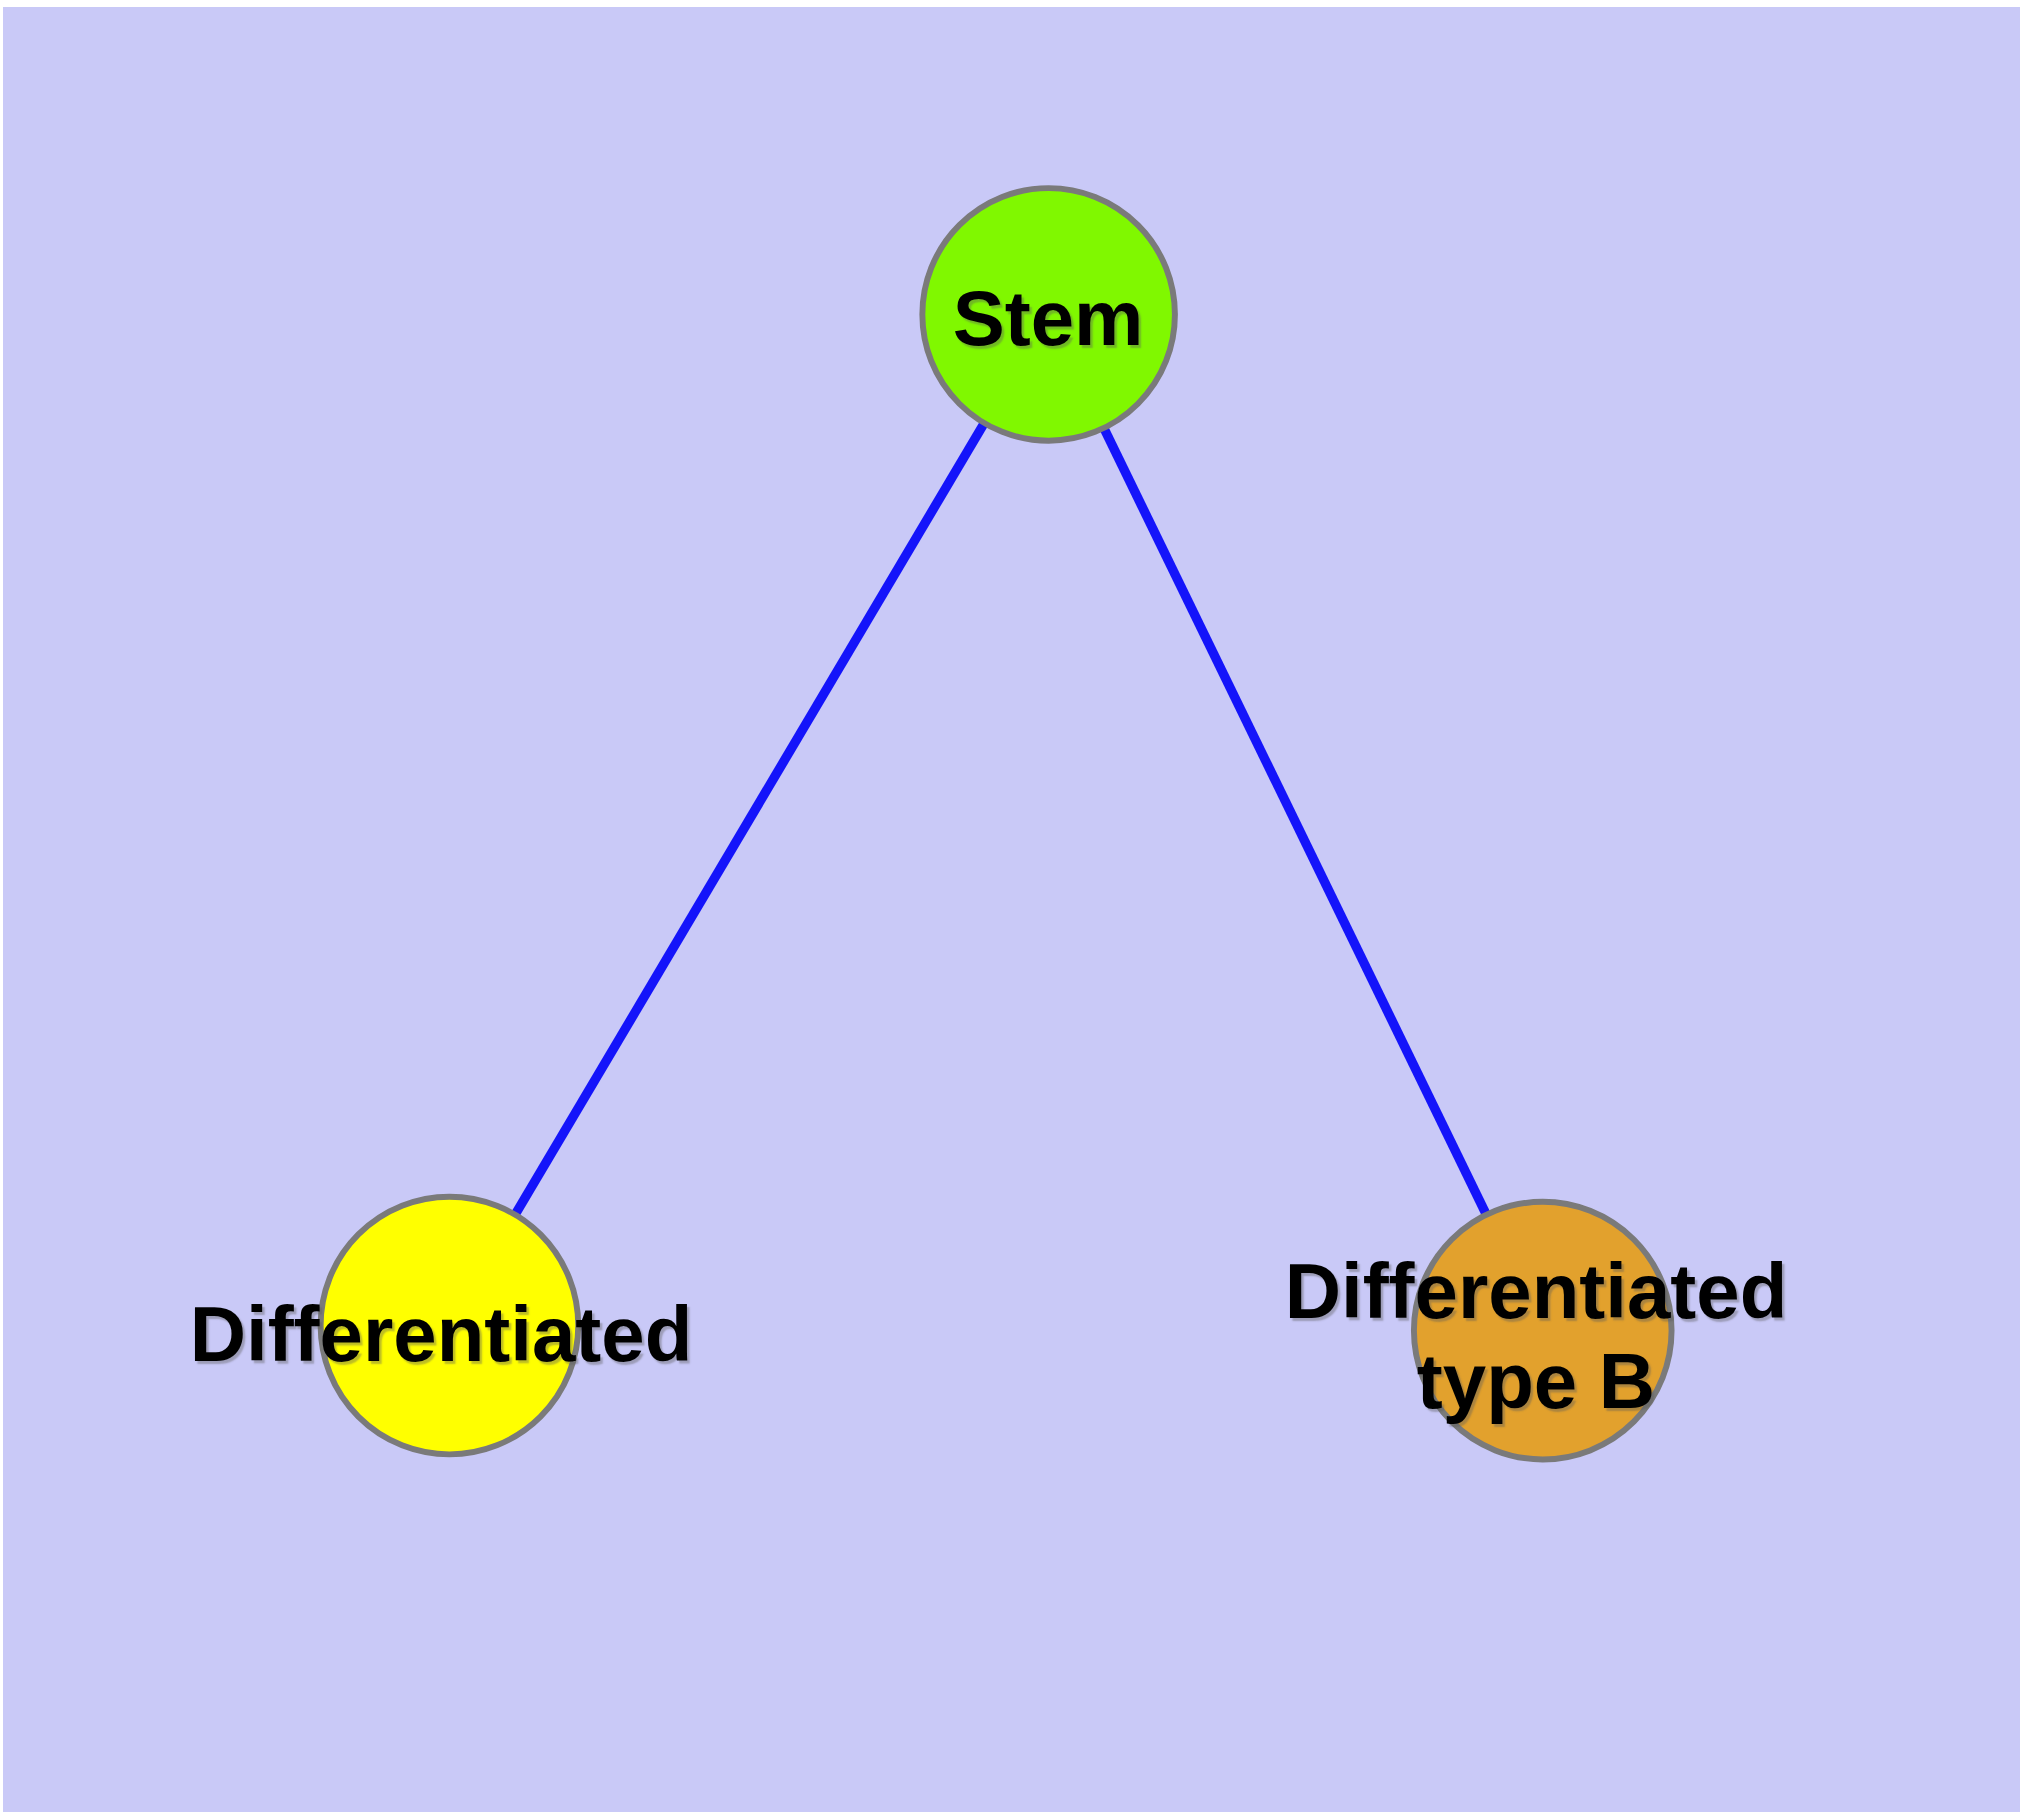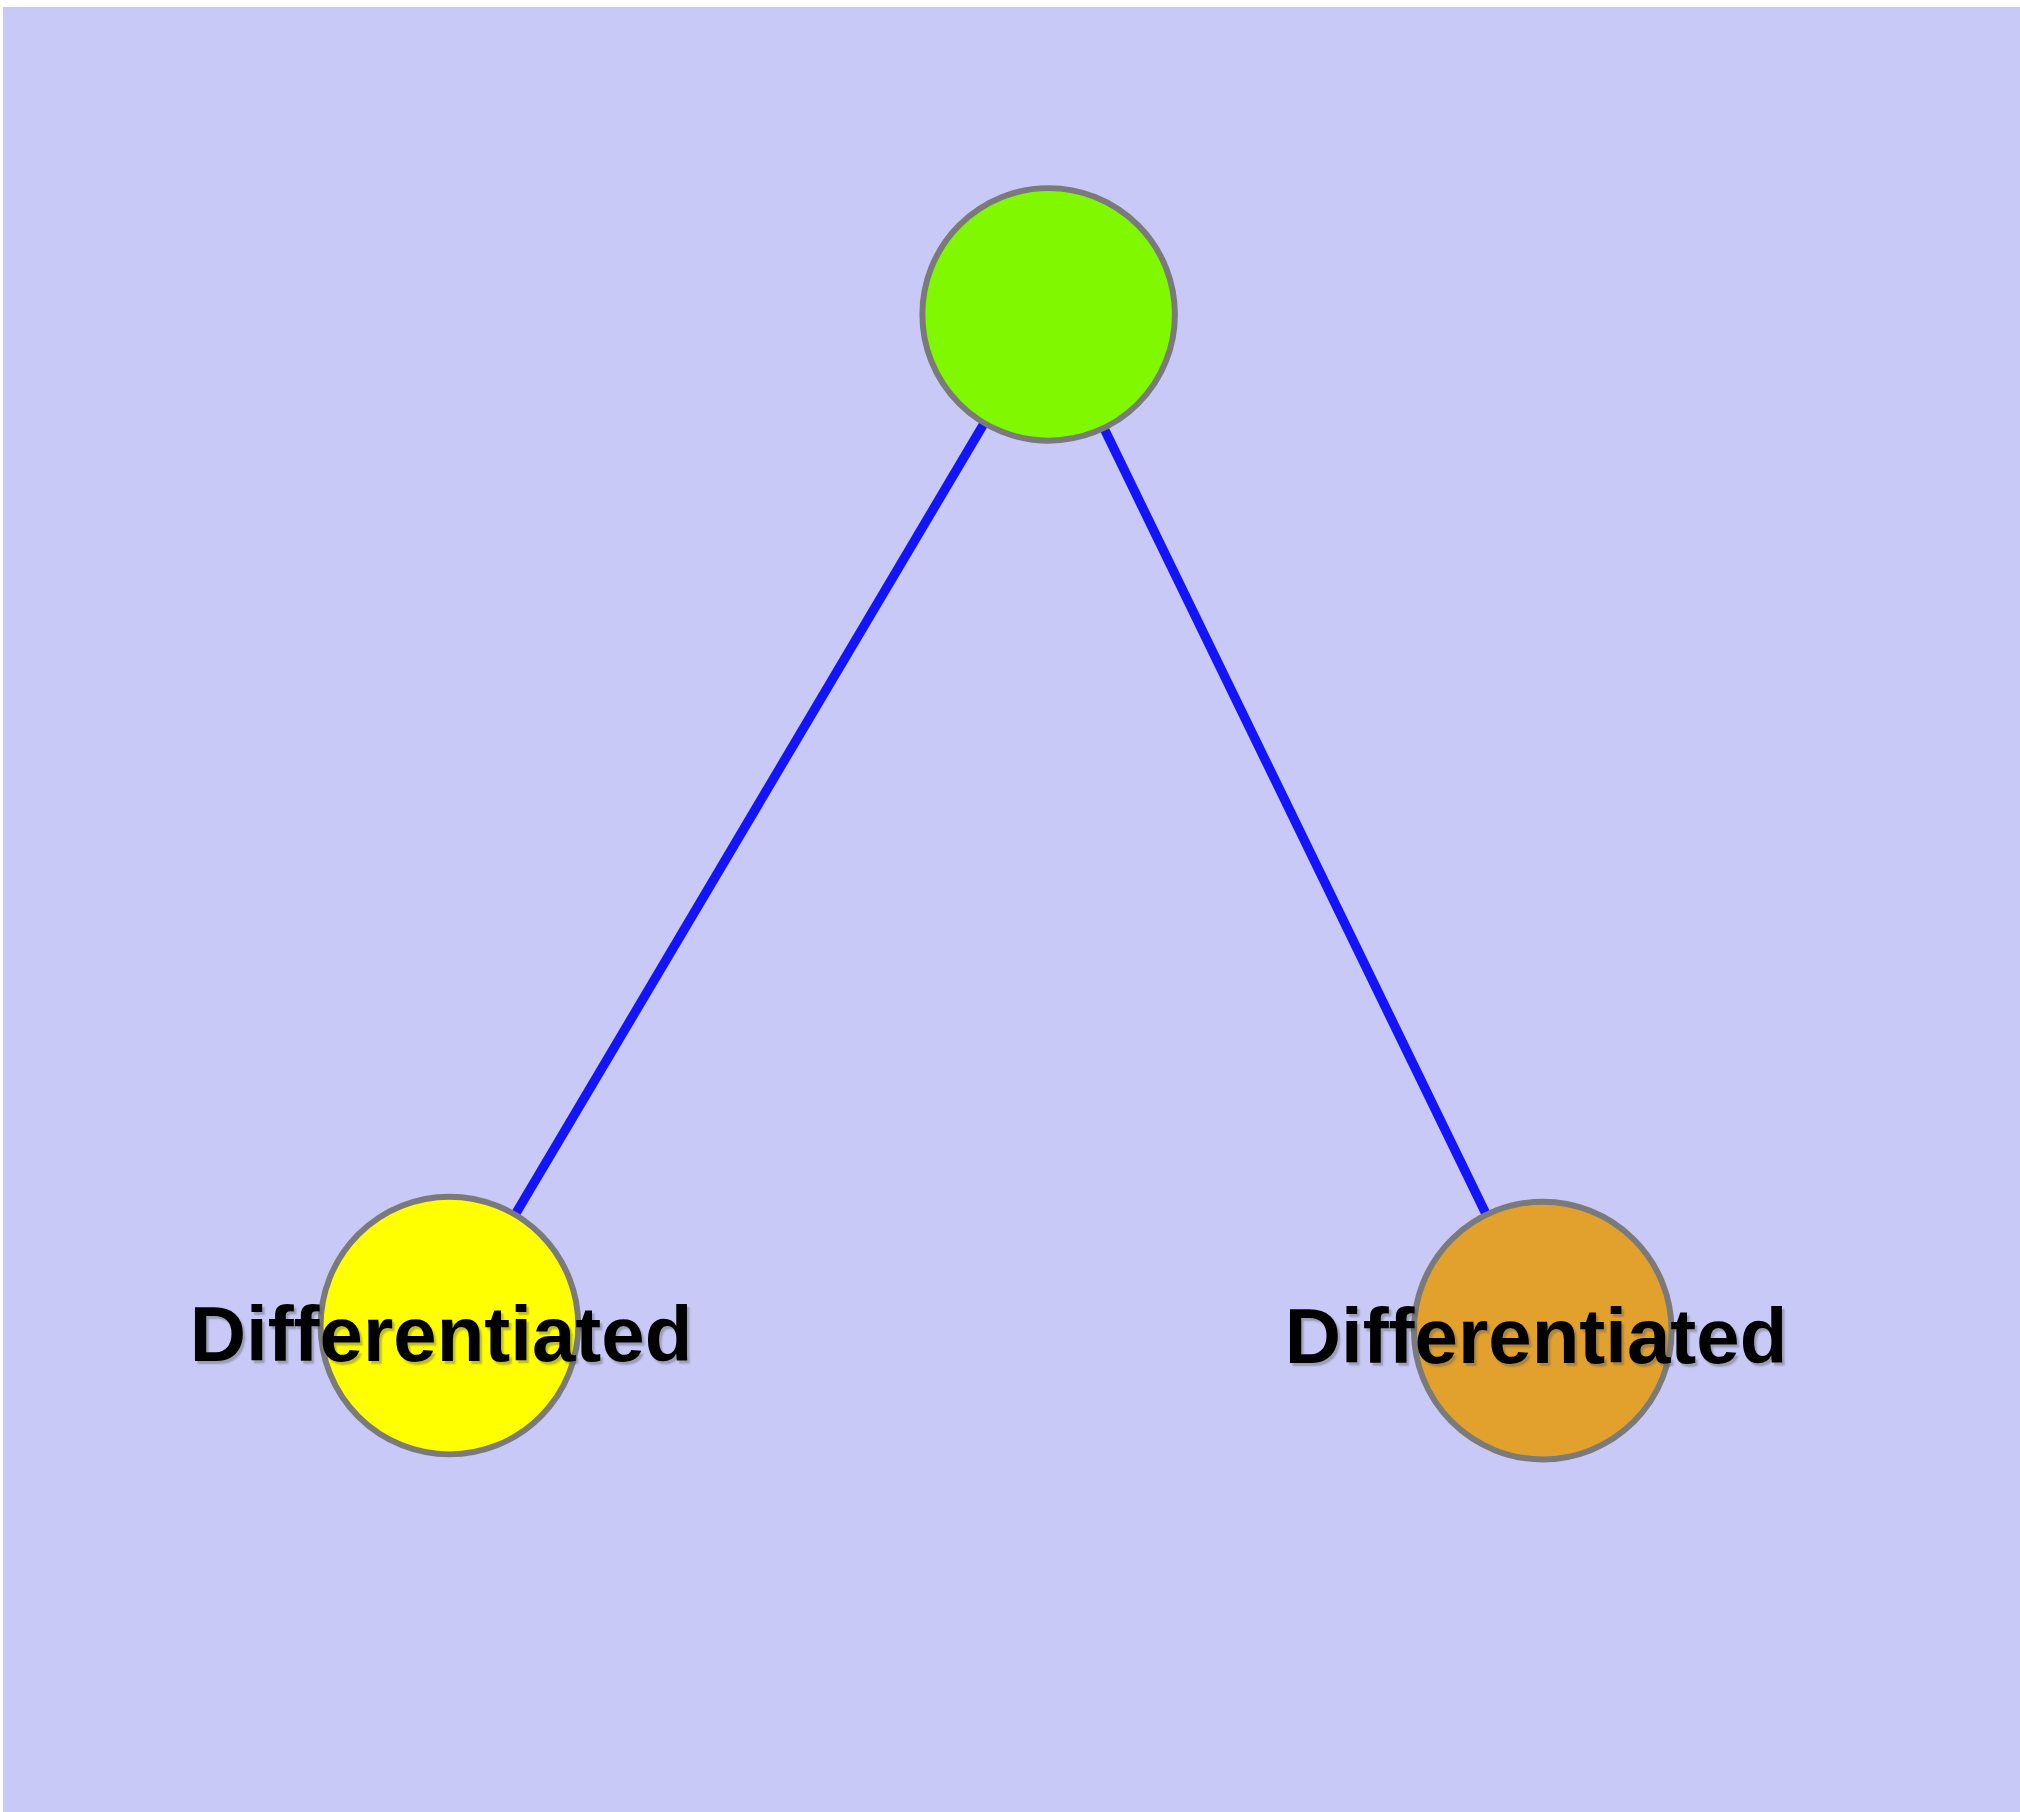--- a/index.html
+++ b/index.html
@@ -44,26 +44,28 @@
 
     <line x1="1237" y1="371" x2="1820" y2="1570" stroke-width="11" stroke="#1414FA"></line>
 
     <circle cx="1237" cy="371" r="149" stroke-width="7" fill="#80F800" stroke="#7A7A7A"></circle>
 
     <circle cx="530" cy="1564" r="152" stroke-width="7" fill="#FFFF00" stroke="#7A7A7A"></circle>
 
     <circle cx="1820" cy="1570" r="152" stroke-width="7" fill="#E2A12D" stroke="#7A7A7A"></circle>
   </svg>
 
+  <div class="node-label" id="stem-label">Stem</div>
 
   <div class="node-label" id="type-a-label">
     <span>Differentiated</span>
   </div>
 
   <div class="node-label" id="type-b-label">
     <span>Differentiated</span>
+    <span>type B</span>
   </div>
 
   <div class="margin-strip" id="margin-top"></div>
   <div class="margin-strip" id="margin-left"></div>
 
 </div>
 
 
 </body></html>

